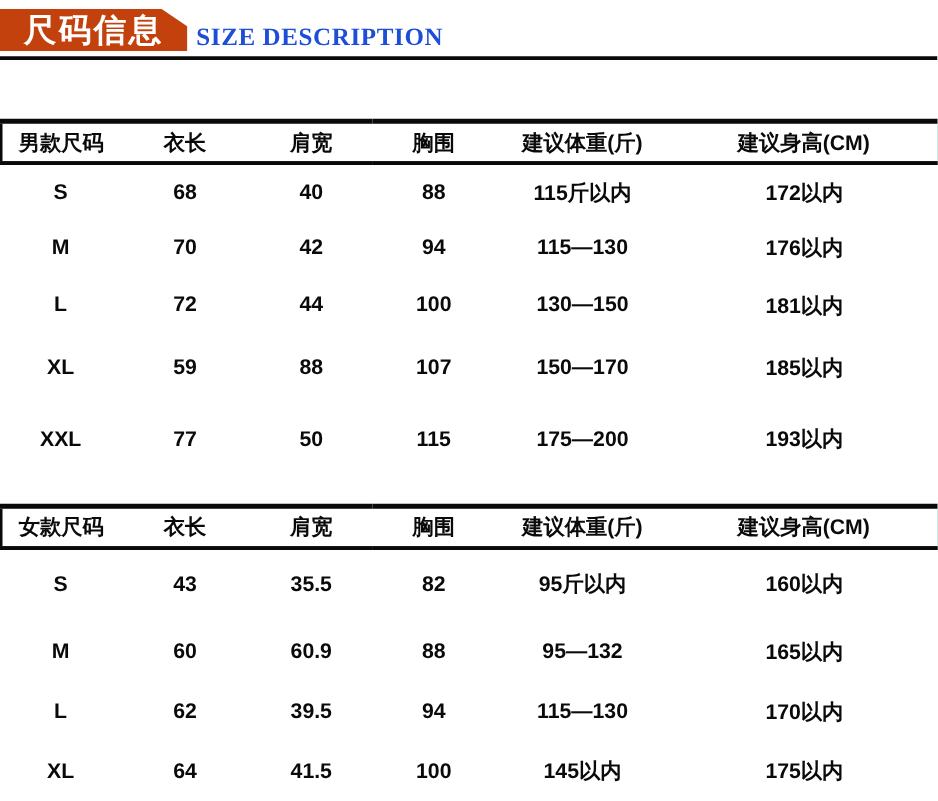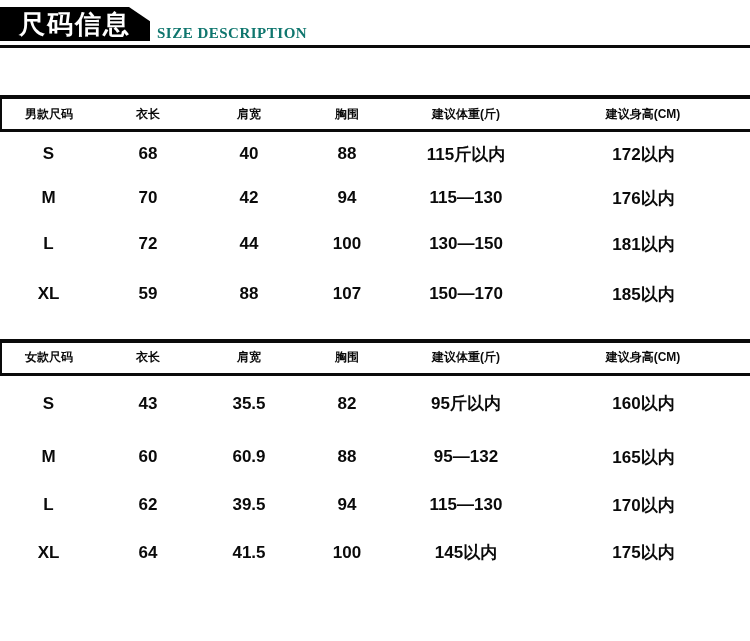--- a/index.html
+++ b/index.html
@@ -20,58 +20,58 @@
     position: relative;
     height: 45px;
     border-bottom: 3px solid #0a0a0a;
   }
   .hdr-badge {
     position: absolute;
     left: 0;
     top: 7px;
     width: 150px;
     height: 34px;
-    background: #000000;
+    background: #c2410c;
     color: #fff;
     display: flex;
     align-items: center;
     justify-content: center;
     font-size: 26px;
     font-weight: bold;
     letter-spacing: 2px;
     clip-path: polygon(0 0, 86% 0, 100% 42%, 100% 100%, 0 100%);
   }
   .hdr-sub {
     position: absolute;
     left: 157px;
     bottom: 3px;
     font-family: "Liberation Serif", "DejaVu Serif", serif;
     font-weight: bold;
-    font-size: 15px;
+    font-size: 20px;
     letter-spacing: 0.5px;
-    color: #0f766e;
+    color: #1d4ed8;
   }
 
   
   table.size-table {
     width: 750px;
     border-collapse: collapse;
     table-layout: fixed;
   }
   table.size-table th,
   table.size-table td {
     text-align: center;
     vertical-align: middle;
     padding: 0;
     font-weight: bold;
     font-size: 17px;
     color: #0a0a0a;
   }
   table.size-table th {
-    font-size: 12px;
+    font-size: 17px;
     height: 30px;
     border-top: 4px solid #0a0a0a;
     border-bottom: 3px solid #0a0a0a;
   }
   table.size-table th:first-child { border-left: 2px solid #0a0a0a; }
   table.size-table th:last-child  { border-right: 2px solid #14b8a6; }
 
   #men-table   { margin-top: 47px; }
   #women-table { margin-top: 19px; }
 
@@ -143,20 +143,28 @@
       <td>181以内</td>
     </tr>
     <tr class="mr3">
       <td>XL</td>
       <td>59</td>
       <td>88</td>
       <td>107</td>
       <td>150—170</td>
       <td>185以内</td>
     </tr>
+    <tr class="mr4">
+      <td>XXL</td>
+      <td>77</td>
+      <td>50</td>
+      <td>115</td>
+      <td>175—200</td>
+      <td>193以内</td>
+    </tr>
   </tbody>
 </table>
 
 <table class="size-table" id="women-table">
   <colgroup>
     <col style="width:95px">
       <col style="width:104px">
       <col style="width:98px">
     <col style="width:98px">
       <col style="width:140px">

